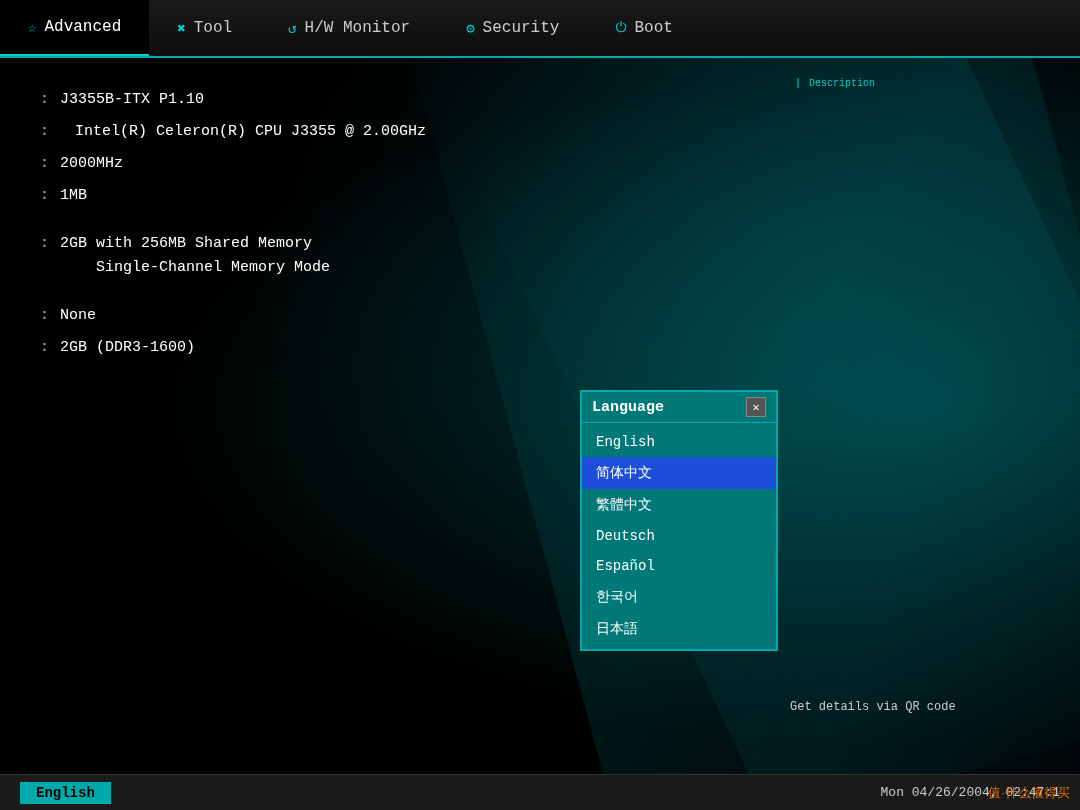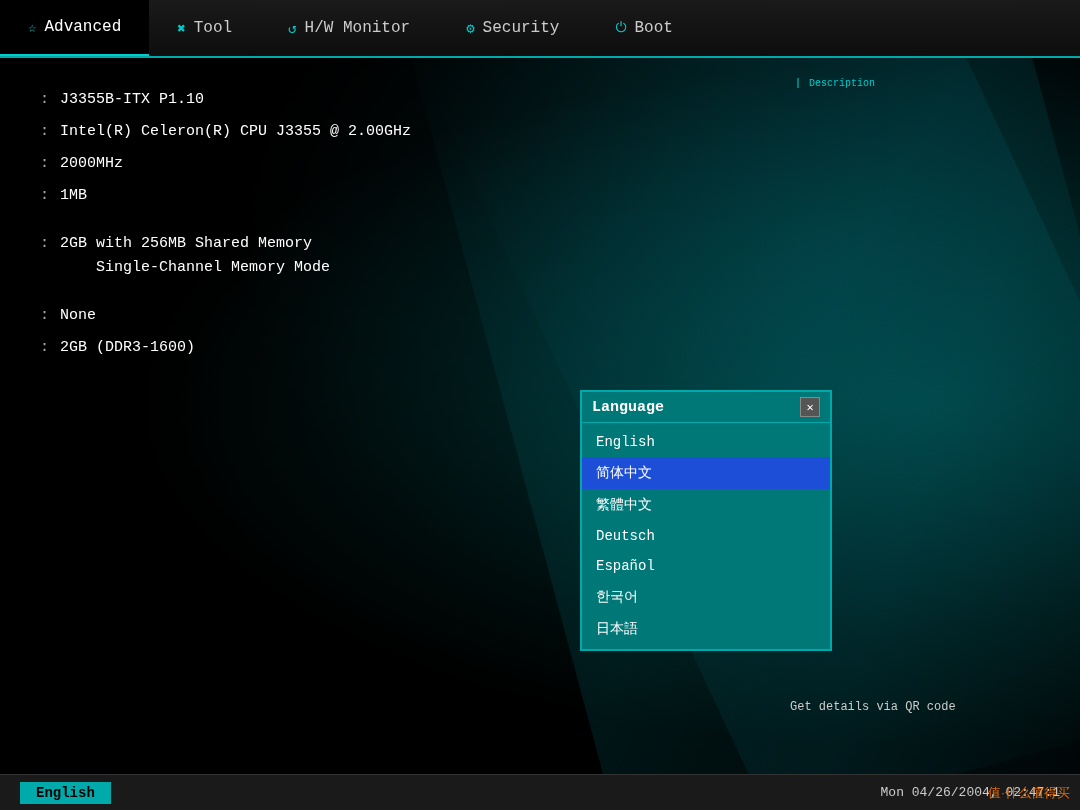--- a/index.html
+++ b/index.html
@@ -169,21 +169,21 @@
       color: #ccc;
       font-size: 12px;
       font-family: 'Courier New', Courier, monospace;
     }
 
     
     .language-dialog {
       position: absolute;
       top: 390px;
       left: 580px;
-      width: 252px;
+      width: 198px;
       background: #007878;
       border: 2px solid #00aaaa;
       z-index: 100;
       font-family: 'Courier New', Courier, monospace;
     }
 
     .dialog-title-bar {
       display: flex;
       justify-content: space-between;
       align-items: center;
@@ -300,21 +300,21 @@
 <div class="main-content">
 
   <div class="left-panel">
 
   <div class="info-row">
         <span class="info-label">:</span>
         <span class="info-value" style="white-space: pre;">J3355B-ITX P1.10</span>
       </div>
       <div class="info-row">
         <span class="info-label">:</span>
-        <span class="info-value" style="white-space: pre;">Intel(R) Celeron(R) CPU J3355 @ 2.00GHz</span>
+        <span class="info-value" style="white-space: pre; margin-left: 15px;">Intel(R) Celeron(R) CPU J3355 @ 2.00GHz</span>
       </div>
       <div class="info-row">
         <span class="info-label">:</span>
         <span class="info-value" style="white-space: pre;">2000MHz</span>
       </div>
       <div class="info-row">
         <span class="info-label">:</span>
         <span class="info-value" style="white-space: pre;">1MB</span>
       </div>
       <div class="info-spacer"></div>

